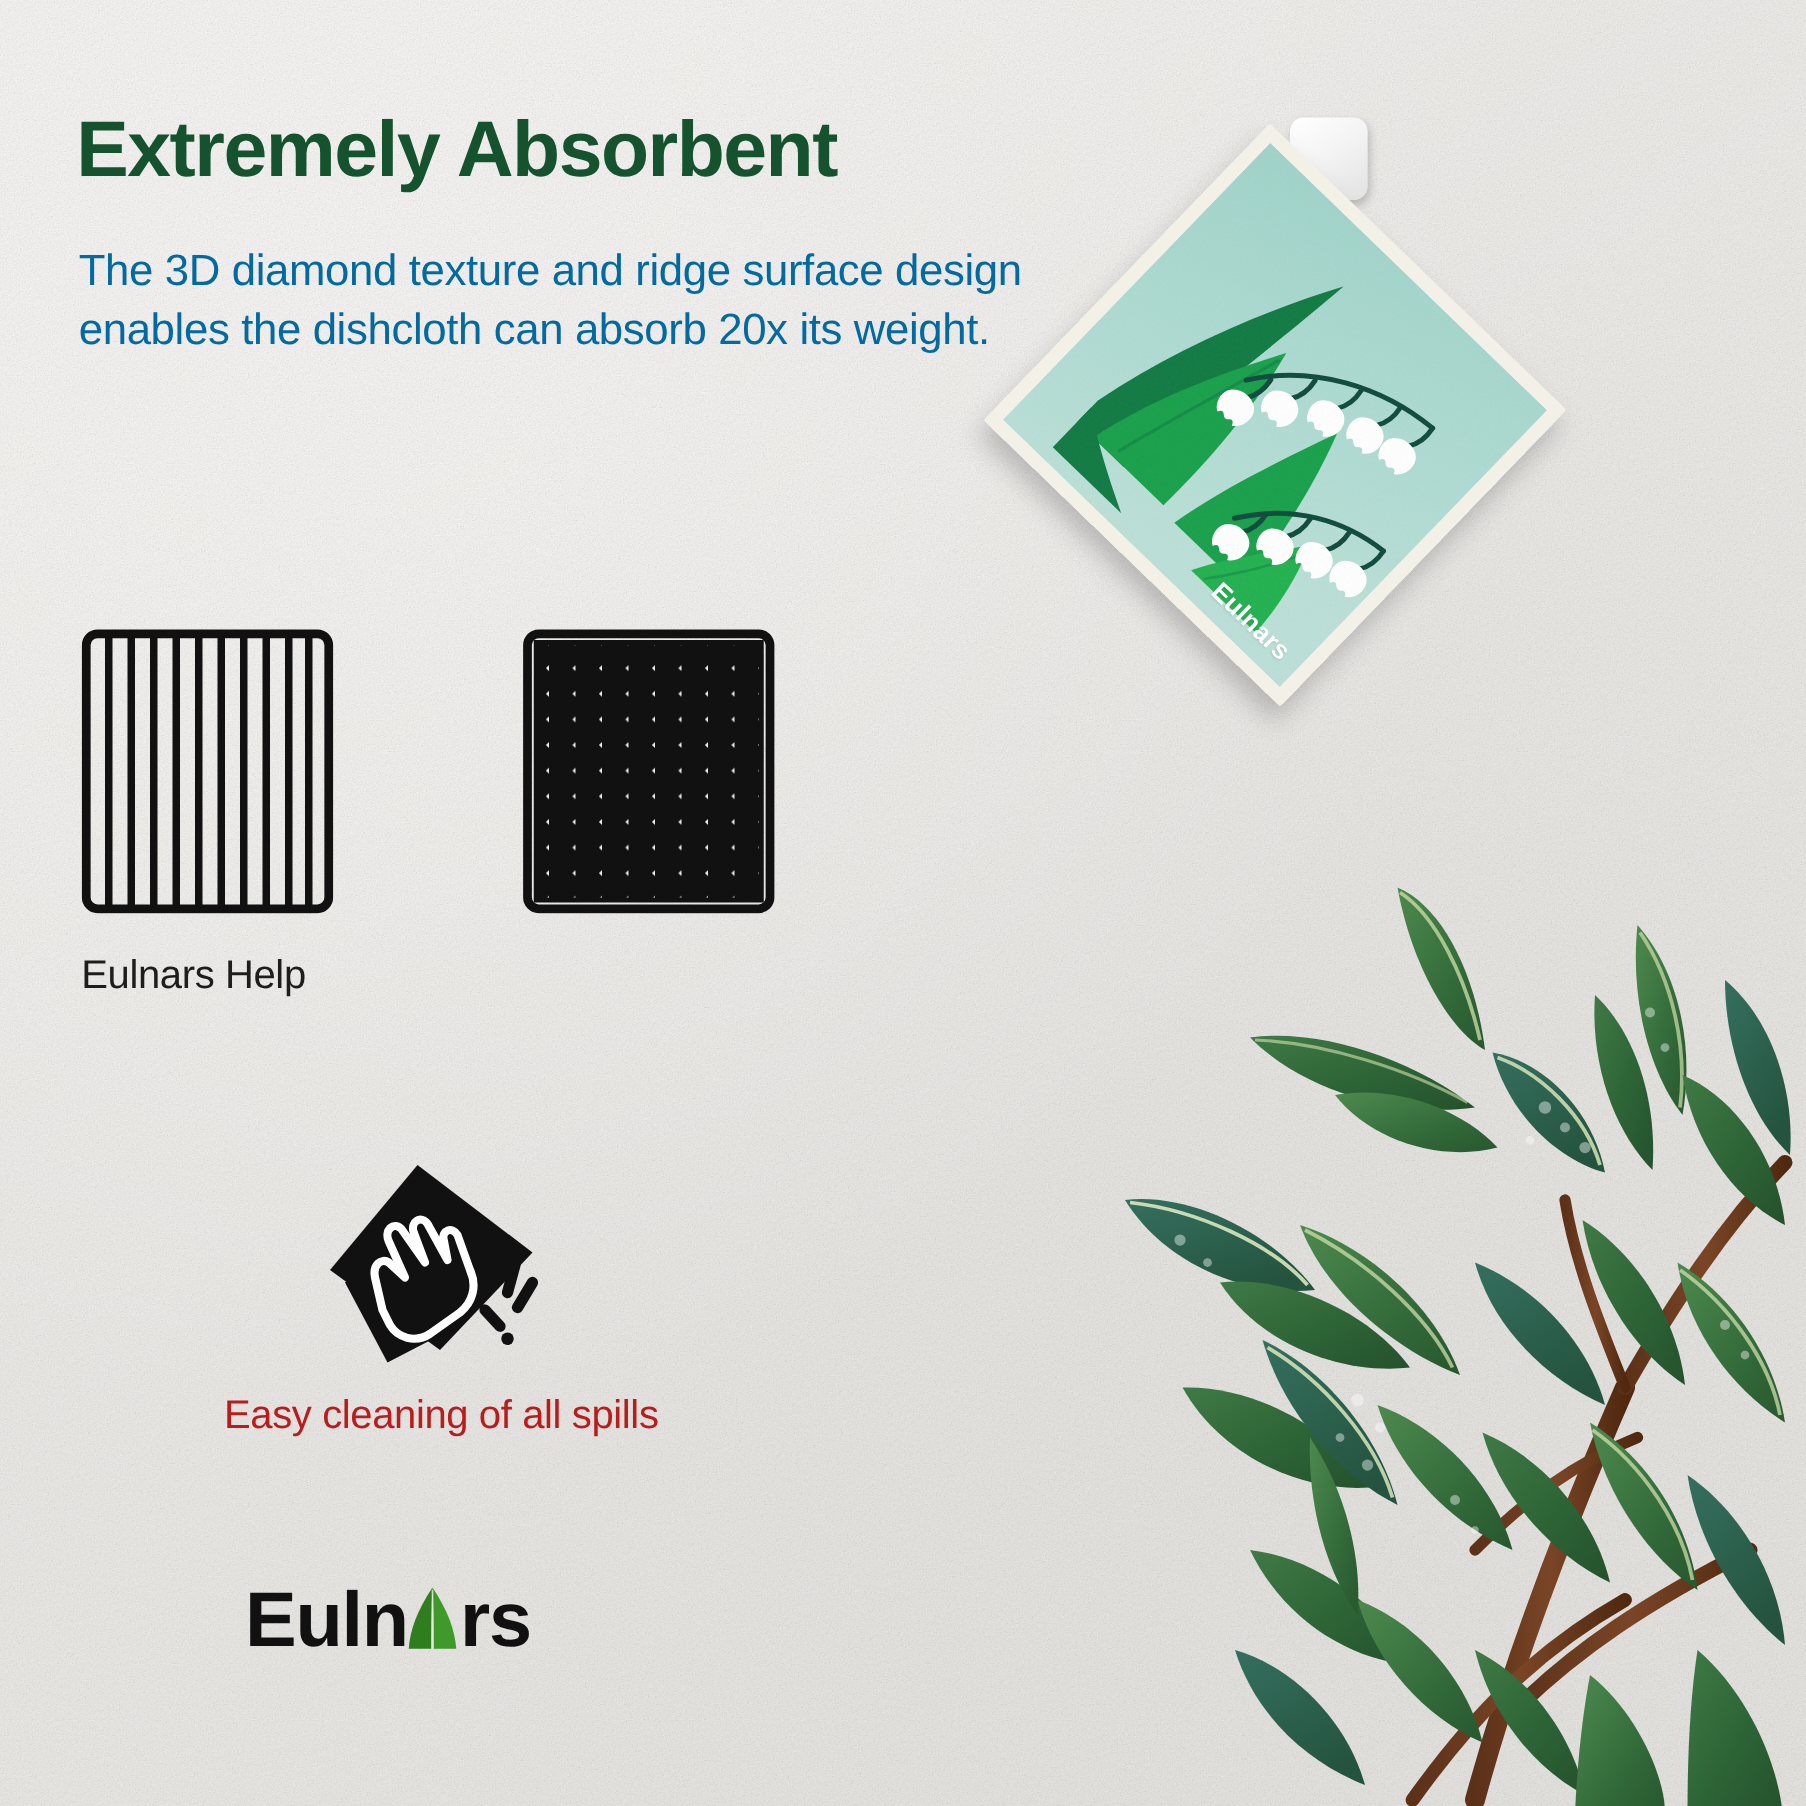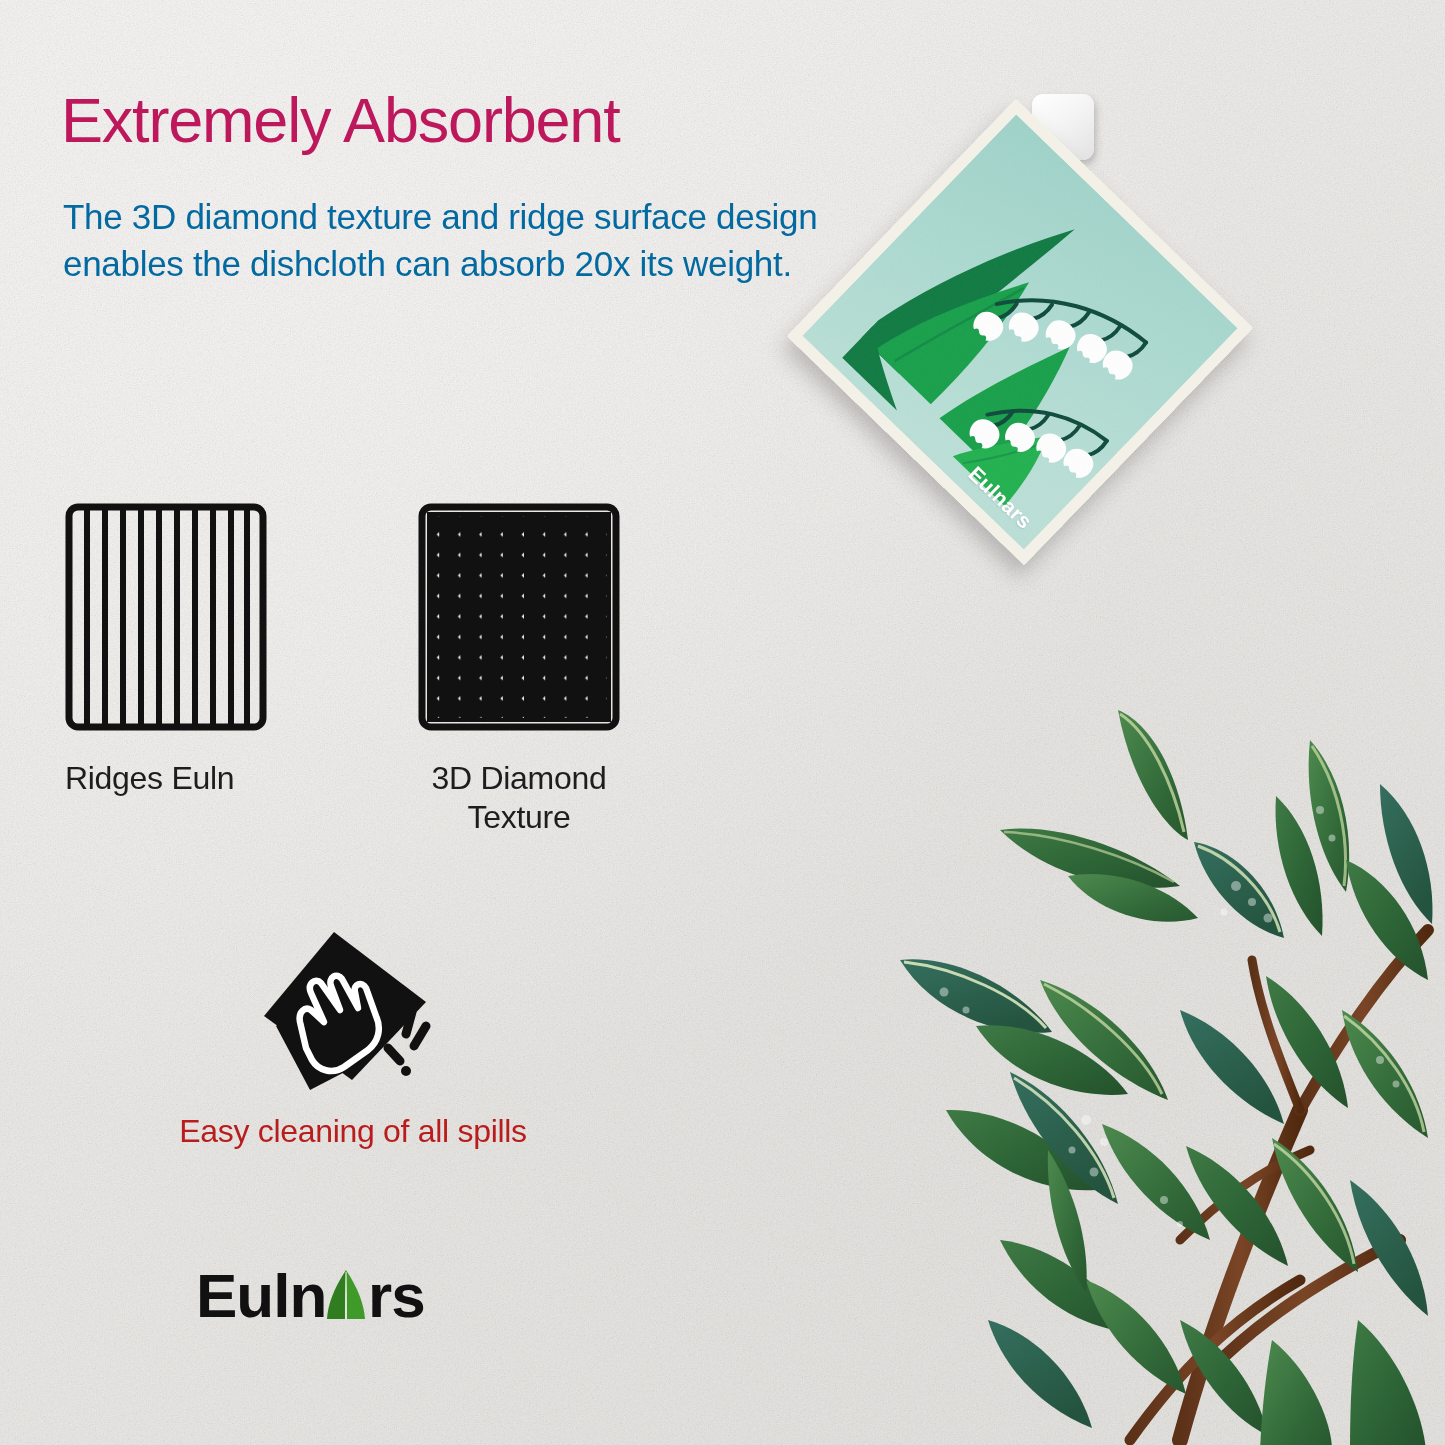--- a/index.html
+++ b/index.html
@@ -15,21 +15,21 @@
     background:
       radial-gradient(circle at 18% 12%, #f6f5f3 0%, rgba(246,245,243,0) 55%),
       radial-gradient(circle at 78% 88%, #e4e2df 0%, rgba(228,226,223,0) 60%),
       linear-gradient(150deg,#f3f2f0 0%,#eceae7 45%,#e6e4e1 100%);
   }
   .grain{position:absolute;inset:0;opacity:.5;mix-blend-mode:multiply;}
   .grain2{position:absolute;inset:0;opacity:.38;mix-blend-mode:screen;}
 
   
   .headline{position:absolute;left:61px;top:88px;
-    font-size:63px;font-weight:400;letter-spacing:-1.2px;color:#be185d;line-height:1.03;
+    font-size:63px;font-weight:700;letter-spacing:-1.2px;color:#14532d;line-height:1.03;
     white-space:nowrap;}
   .subcopy{position:absolute;left:63px;top:194px;width:800px;
     font-size:35px;font-weight:400;color:#0369a1;line-height:1.33;letter-spacing:-.3px;}
 
   
   .feature{position:absolute;}
   .f-ridges{left:65px;top:503px;}
   .f-diamond{left:418px;top:503px;}
   .icon-box{width:202px;height:228px;}
   .cap{font-size:32px;color:#1d1d1d;line-height:1.22;letter-spacing:-.3px;margin-top:24px;}
@@ -102,41 +102,37 @@
         <line x1="58" y1="6" x2="58" y2="222"></line>
         <line x1="76" y1="6" x2="76" y2="222"></line>
         <line x1="94" y1="6" x2="94" y2="222"></line>
         <line x1="112" y1="6" x2="112" y2="222"></line>
         <line x1="130" y1="6" x2="130" y2="222"></line>
         <line x1="148" y1="6" x2="148" y2="222"></line>
         <line x1="166" y1="6" x2="166" y2="222"></line>
         <line x1="182" y1="6" x2="182" y2="222"></line>
       </g>
     </svg>
-    <div class="cap left">Ridges Euln</div>
+    <div class="cap left">Eulnars Help</div>
   </div>
 
   <div class="feature f-diamond">
     <svg class="icon-box" viewBox="0 0 202 228">
       <defs>
         <pattern id="dmd" width="21.2" height="20.5" patternUnits="userSpaceOnUse">
           <rect width="21.2" height="20.5" fill="#111"></rect>
           <rect x="10.6" y="10.25" width="10.6" height="10.6" transform="rotate(45 10.6 10.25)" fill="#efedea" style="transform-box:fill-box;transform-origin:center"></rect>
         </pattern>
       </defs>
       <rect x="4" y="4" width="194" height="220" rx="9" ry="9" fill="none" stroke="#111" stroke-width="7"></rect>
       <g clip-path="inset(0 round 6px)">
         <rect x="11" y="11" width="180" height="206" fill="url(#dmd)"></rect>
       </g>
       <rect x="11" y="11" width="180" height="206" fill="none" stroke="#111" stroke-width="4"></rect>
     </svg>
-    <div class="cap center">
-      <span>3D Diamond</span><br>
-      <span>Texture</span>
-    </div>
   </div>
 
   <div class="feature f-clean">
     <div class="clean-icon-wrap">
       <svg width="210" height="165" viewBox="0 0 210 165">
 
         <polygon points="86,2 178,72 104,150 16,86" fill="#111"></polygon>
 
         <polygon points="28,96 80,60 116,132 62,160" fill="#111"></polygon>
 

